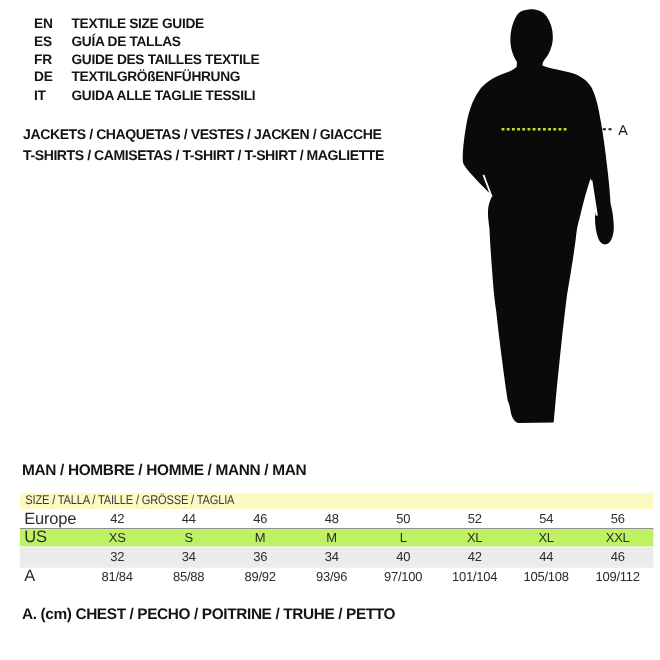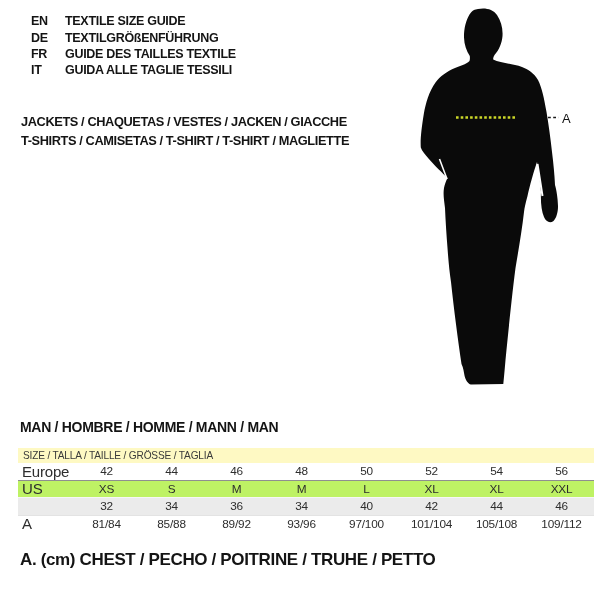--- a/index.html
+++ b/index.html
@@ -28,39 +28,43 @@
   .thead span{display:inline-block;transform:scaleX(0.88);transform-origin:0 50%;}
   .trow{display:flex;align-items:center;height:16.5px;}
   .row-0{background:#fff;border-bottom:1px solid #8f8f8f;}
   .row-1{background:#bef264;}
   .row-2{background:#ebebeb;border-top:1px solid #f6f6f6;}
   .row-3{background:#fff;border-top:1px solid #e3e3e3;}
   .rlabel{width:52px;padding-left:4px;font-size:15px;color:#2d2d2d;letter-spacing:-0.2px;}
   .cell{flex:1;text-align:center;font-size:11.8px;color:#2d2d2d;letter-spacing:-0.2px;}
   
   .footnote{position:absolute;left:20px;top:550px;
-    font-weight:bold;font-size:17px;letter-spacing:-0.35px;color:#141414;}
+    font-weight:bold;font-size:14px;letter-spacing:-0.35px;color:#141414;}
 </style>
 </head>
 <body>
 
 <div class="canvas">
 
   <div class="lang-list">
     <div class="lang-row">
       <span class="lang-code">EN</span>
       <span class="lang-label">TEXTILE SIZE GUIDE</span>
     </div>
     <div class="lang-row">
-      <span class="lang-code">DE</span>
-      <span class="lang-label">TEXTILGRÖßENFÜHRUNG</span>
+      <span class="lang-code">ES</span>
+      <span class="lang-label">GUÍA DE TALLAS</span>
     </div>
     <div class="lang-row">
       <span class="lang-code">FR</span>
       <span class="lang-label">GUIDE DES TAILLES TEXTILE</span>
+    </div>
+    <div class="lang-row">
+      <span class="lang-code">DE</span>
+      <span class="lang-label">TEXTILGRÖßENFÜHRUNG</span>
     </div>
     <div class="lang-row">
       <span class="lang-code">IT</span>
       <span class="lang-label">GUIDA ALLE TAGLIE TESSILI</span>
     </div>
   </div>
 
   <div class="categories">
     <div>JACKETS / CHAQUETAS / VESTES / JACKEN / GIACCHE</div>
     <div>T-SHIRTS / CAMISETAS / T-SHIRT / T-SHIRT / MAGLIETTE</div>

